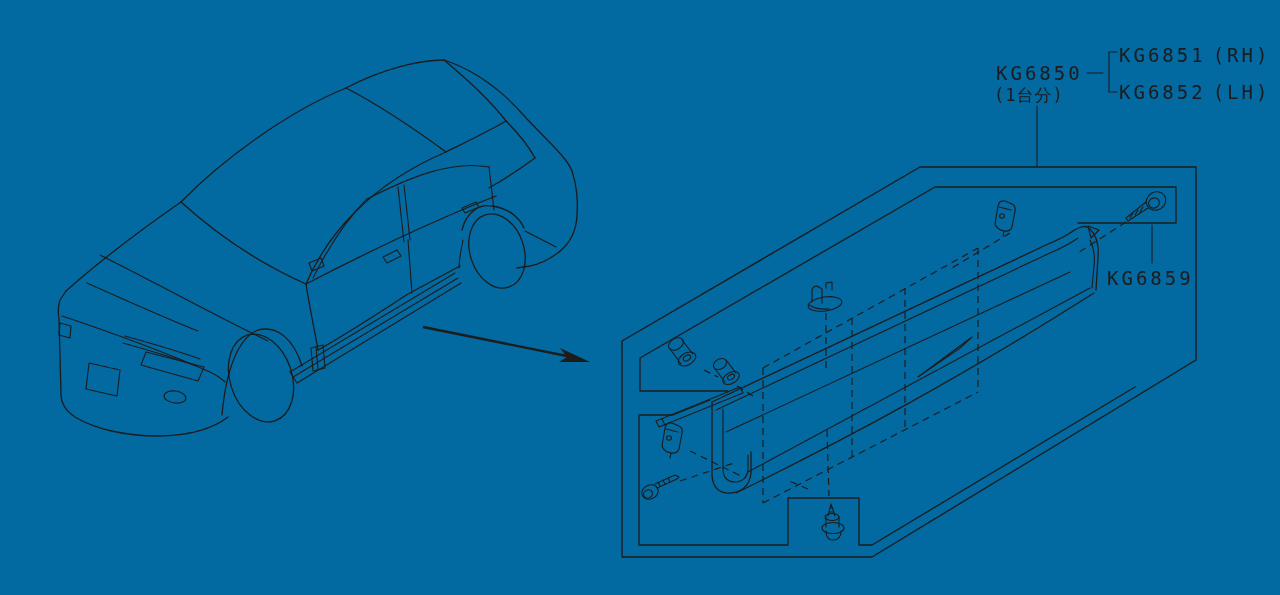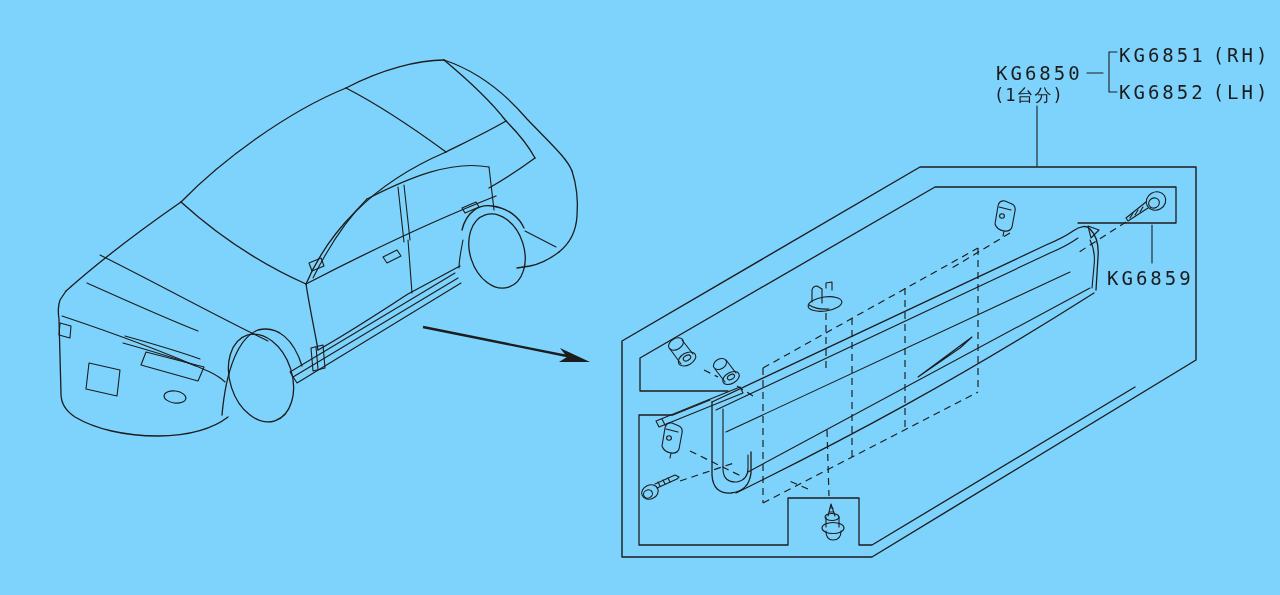--- a/index.html
+++ b/index.html
@@ -1,17 +1,17 @@
 <!DOCTYPE html>
 <html><head>
 <meta charset="utf-8">
 <style>
   html,body{margin:0;padding:0;background:#ffffff;}
   .stage{
-    position:relative;width:1280px;height:595px;background:#7dd3fc;
+    position:relative;width:1280px;height:595px;background:#0369a1;
     font-family:"DejaVu Sans Mono","Liberation Mono",monospace;
     overflow:hidden;
   }
   svg{position:absolute;left:0;top:0;}
   .ln{fill:none;stroke:#1c1c1c;stroke-width:1.3;stroke-linecap:round;stroke-linejoin:round;}
   .ln-thin{fill:none;stroke:#1c1c1c;stroke-width:1.1;stroke-linecap:round;stroke-linejoin:round;}
   .dash{fill:none;stroke:#1c1c1c;stroke-width:1.15;stroke-dasharray:7 5;stroke-linecap:butt;}
   .solidfill{fill:#1c1c1c;stroke:none;}
   .callout{fill:#1c1c1c;font-size:19px;letter-spacing:3px;}
   .callout-small{fill:#1c1c1c;font-size:17px;letter-spacing:1px;}

